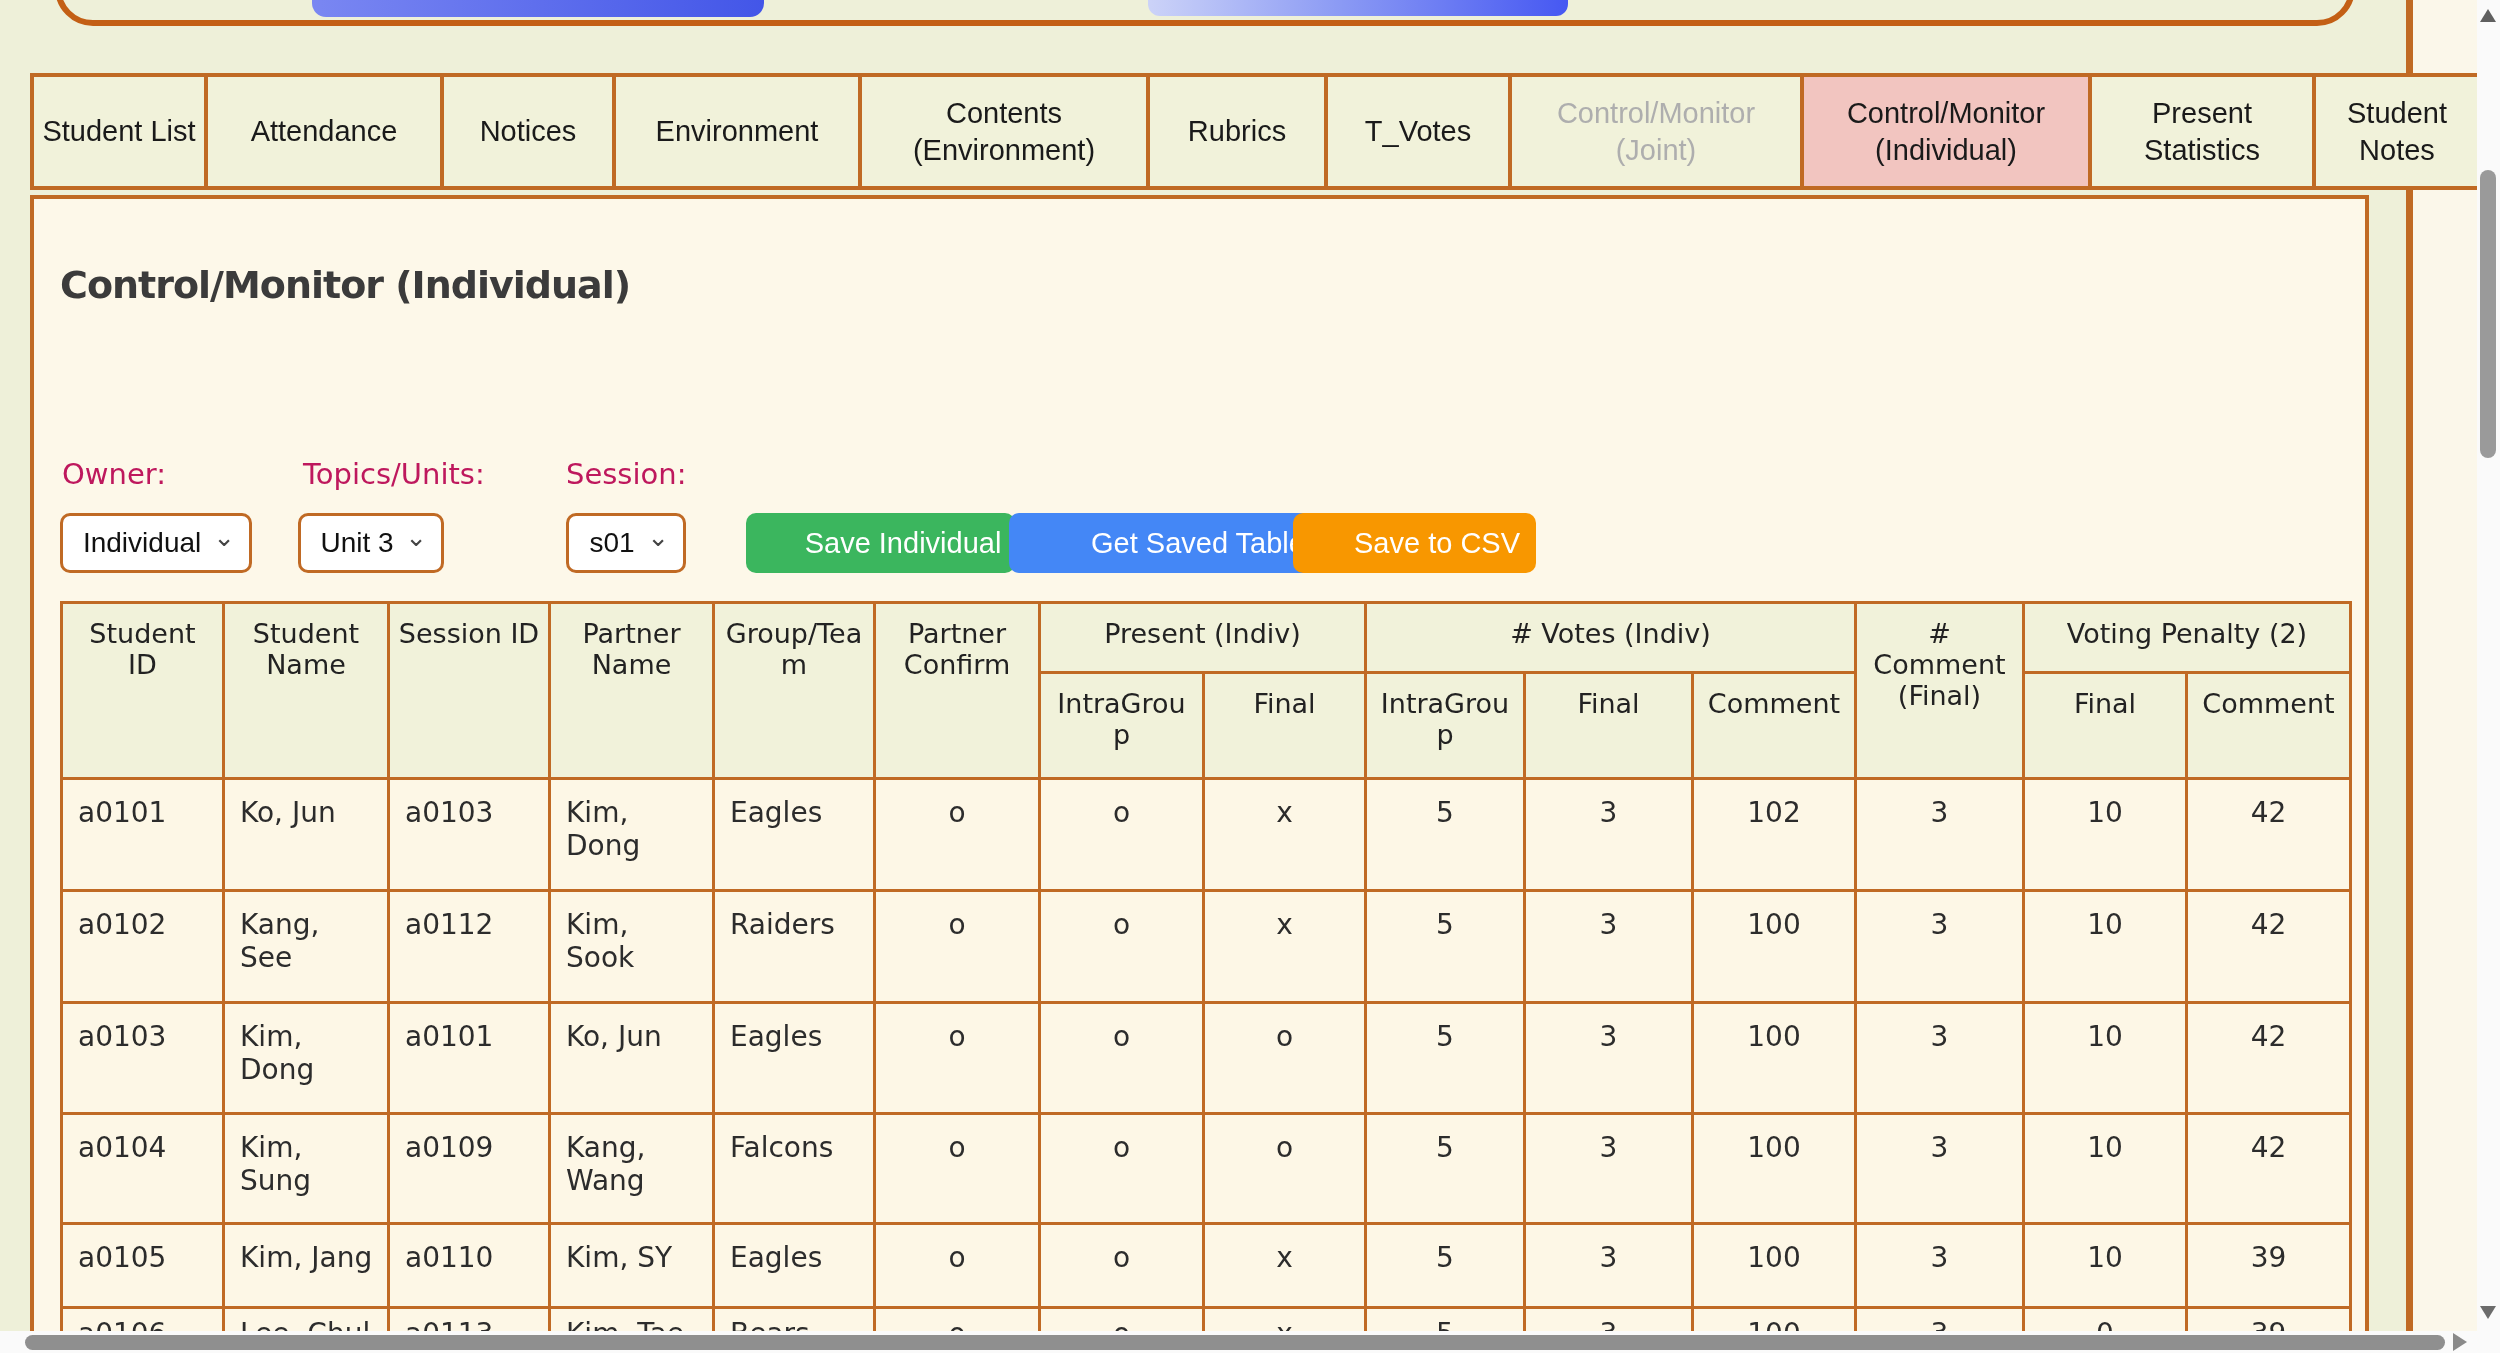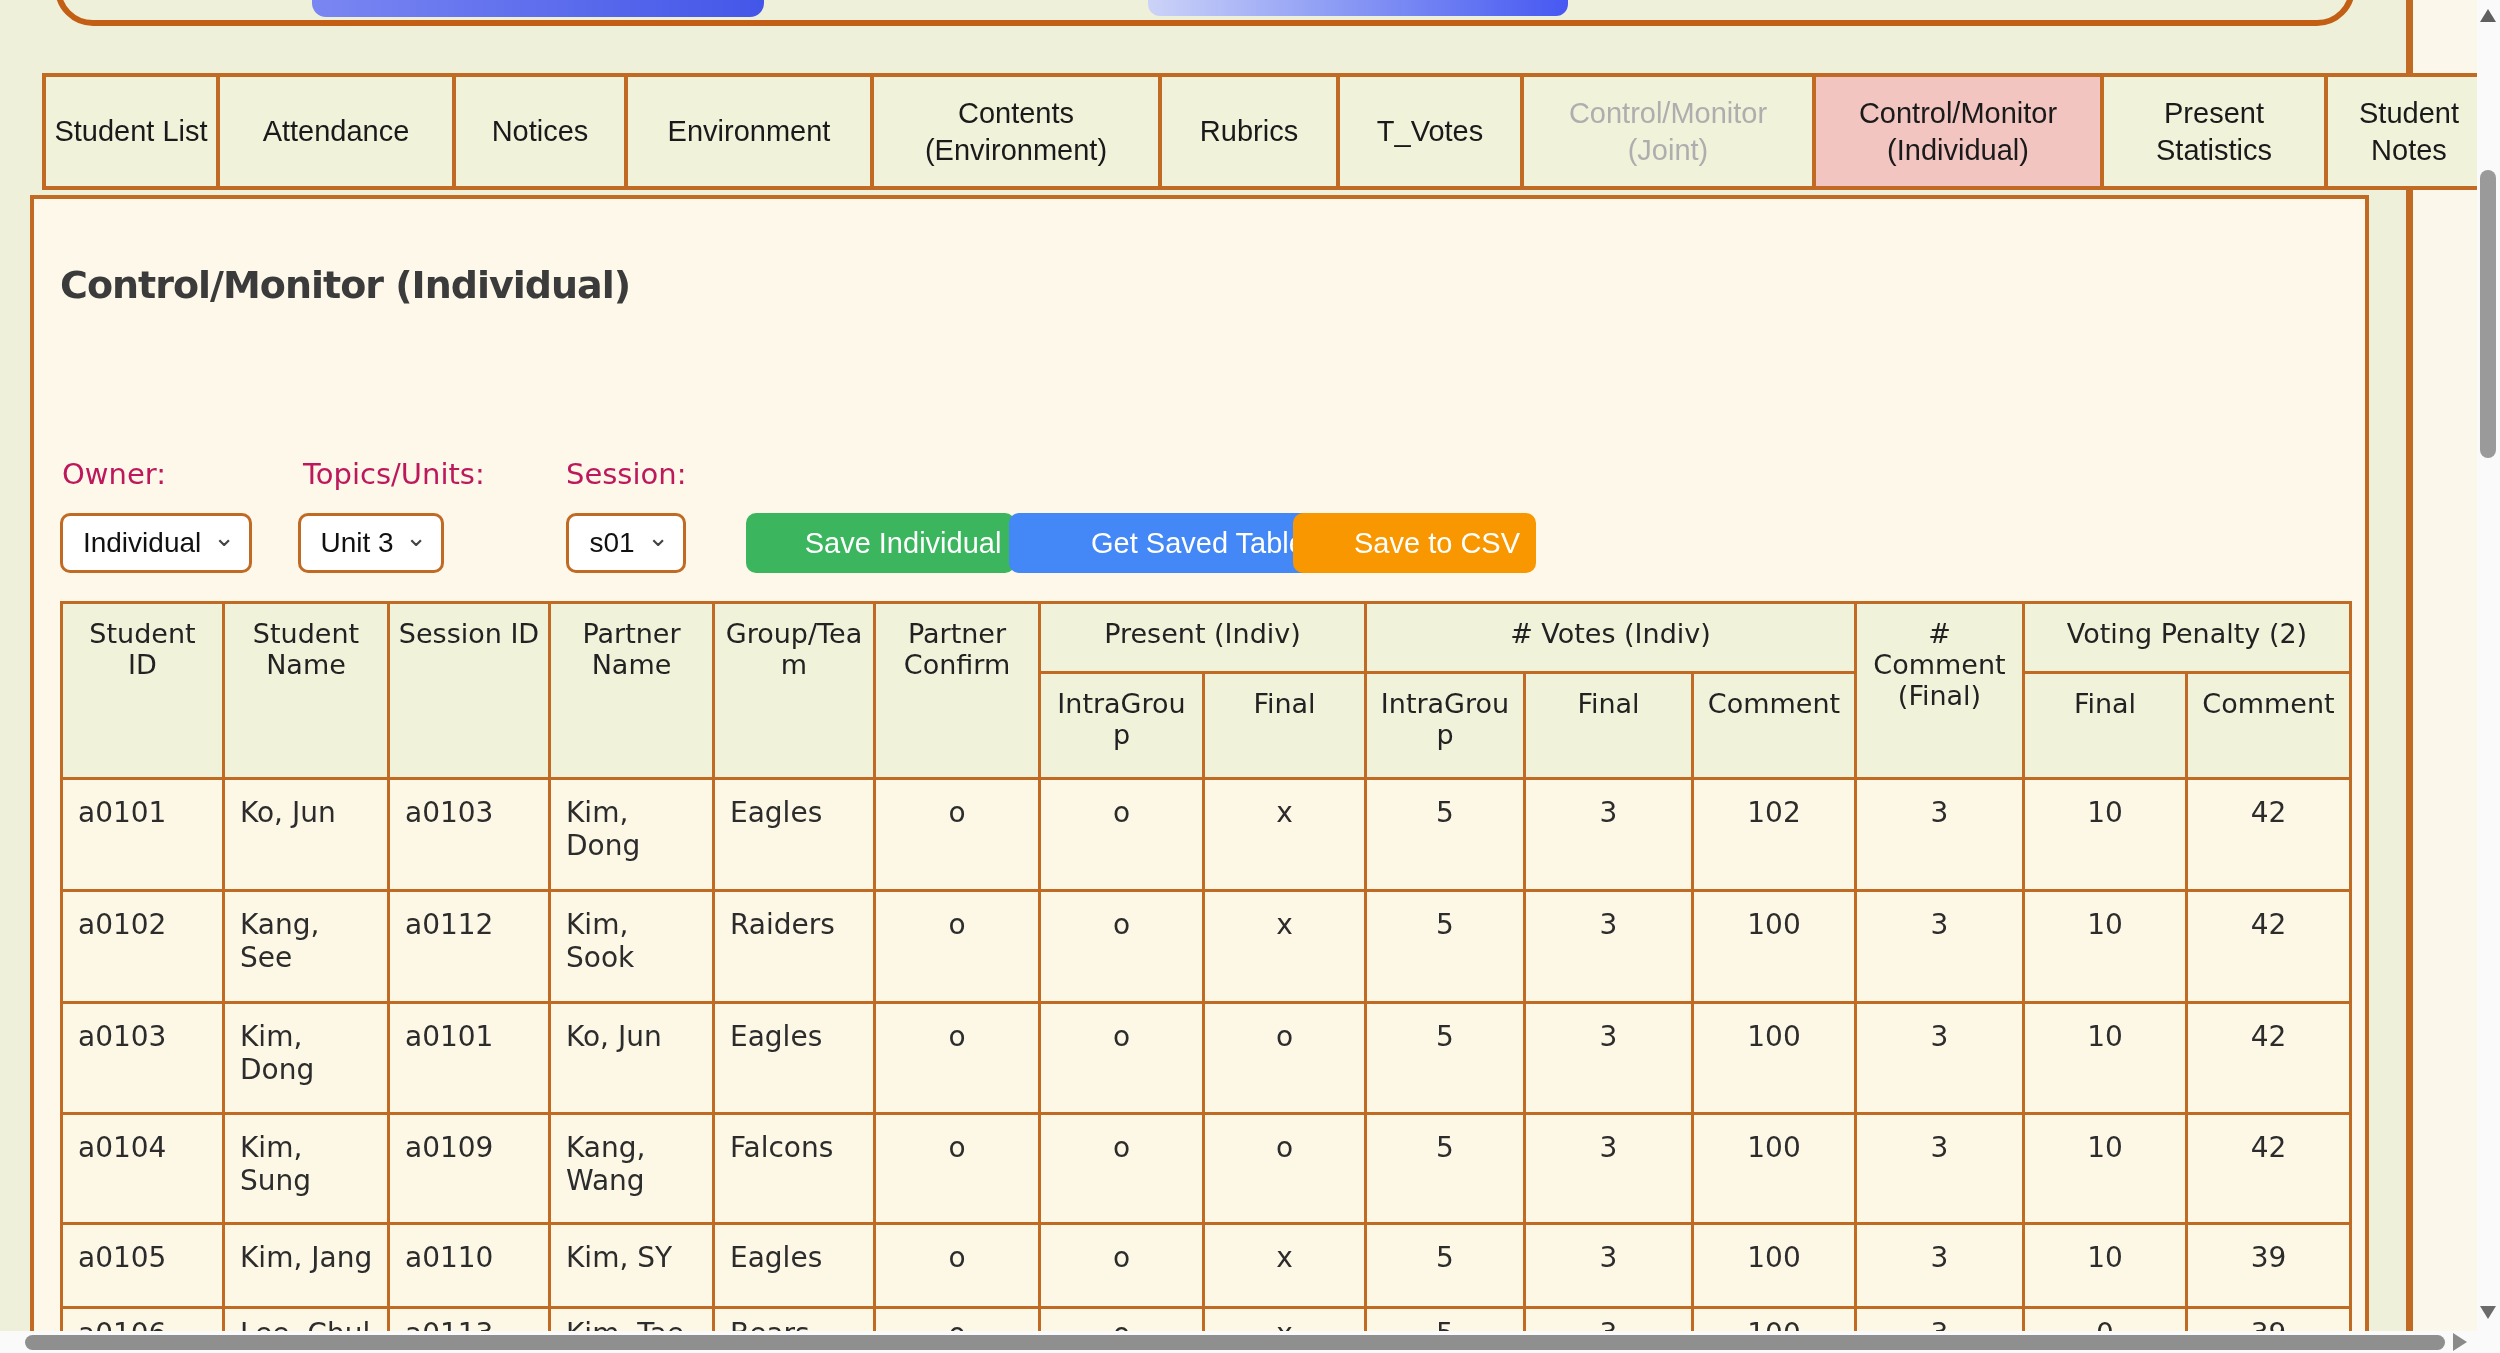--- a/index.html
+++ b/index.html
@@ -16,21 +16,21 @@
 
   
   .right-strip{position:absolute;left:2413px;top:0;width:64px;height:100%;background:#fbf7ea;}
   .right-line{position:absolute;left:2406px;top:0;width:7px;height:100%;background:var(--accent,#c06a24);}
 
   
   .tab-bar{position:absolute;left:30px;top:73px;display:flex;z-index:5;}
   .tab{box-sizing:border-box;height:117px;border:4px solid var(--accent,#c06a24);
     margin-left:-4px;display:flex;align-items:center;justify-content:center;text-align:center;
     background:var(--header-bg,#f1f2da);color:#1a1a1a;font-size:29px;line-height:1.25;padding:0 6px;}
-  .tab:first-child{margin-left:12px;}
+  .tab:first-child{margin-left:0;}
   .tab.active{background:var(--active-pink,#f2c5c0);}
   .tab.disabled{color:var(--disabled-text,#aeaeae);}
 
   
   .panel{position:absolute;left:30px;top:195px;width:2339px;height:1220px;box-sizing:border-box;
     border:4px solid var(--accent,#c06a24);background:var(--panel-bg,#fdf8e9);z-index:2;}
   .page-title{position:absolute;left:26px;top:64px;font-family:"DejaVu Sans",sans-serif;
     font-weight:bold;font-size:38px;color:#3b3b3b;letter-spacing:-1px;}
 
   .pres-row{position:absolute;left:26px;top:165px;display:flex;gap:18px;}

